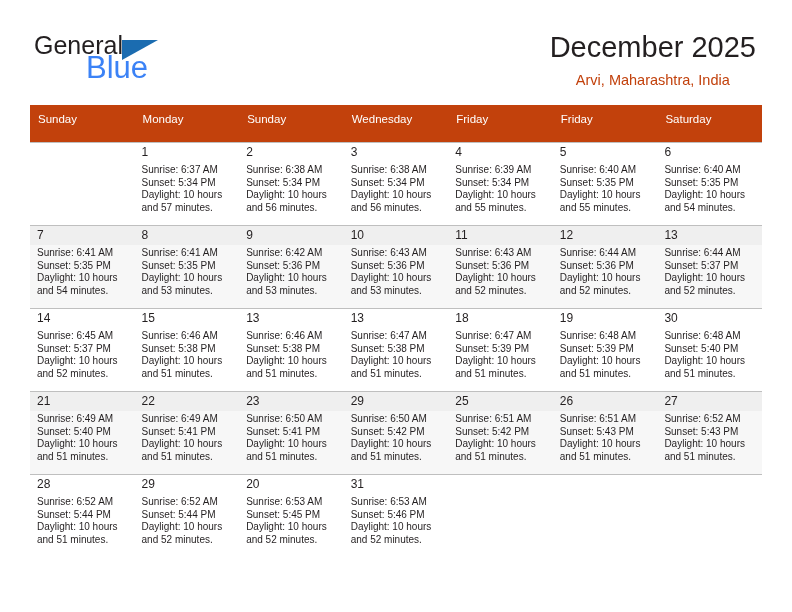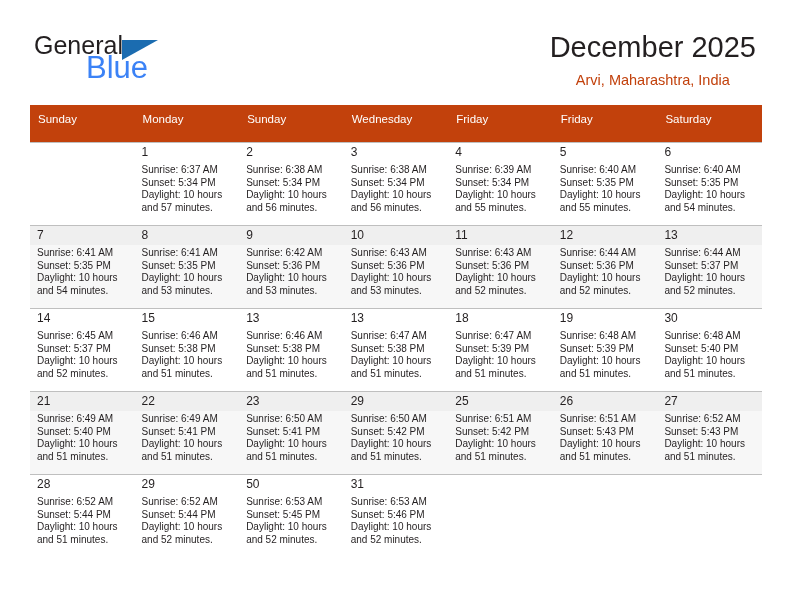--- a/index.html
+++ b/index.html
@@ -446,21 +446,21 @@
           <div class="cell-inner">
             <span class="daynum daynum-row">29</span>
             <div class="info">Sunrise: 6:52 AM
 Sunset: 5:44 PM
 Daylight: 10 hours
 and 52 minutes.</div>
           </div>
         </td>
         <td>
           <div class="cell-inner">
-            <span class="daynum daynum-row">50</span>
+            <span class="daynum daynum-row">20</span>
             <div class="info">Sunrise: 6:53 AM
 Sunset: 5:45 PM
 Daylight: 10 hours
 and 52 minutes.</div>
           </div>
         </td>
         <td>
           <div class="cell-inner">
             <span class="daynum daynum-row">31</span>
             <div class="info">Sunrise: 6:53 AM

